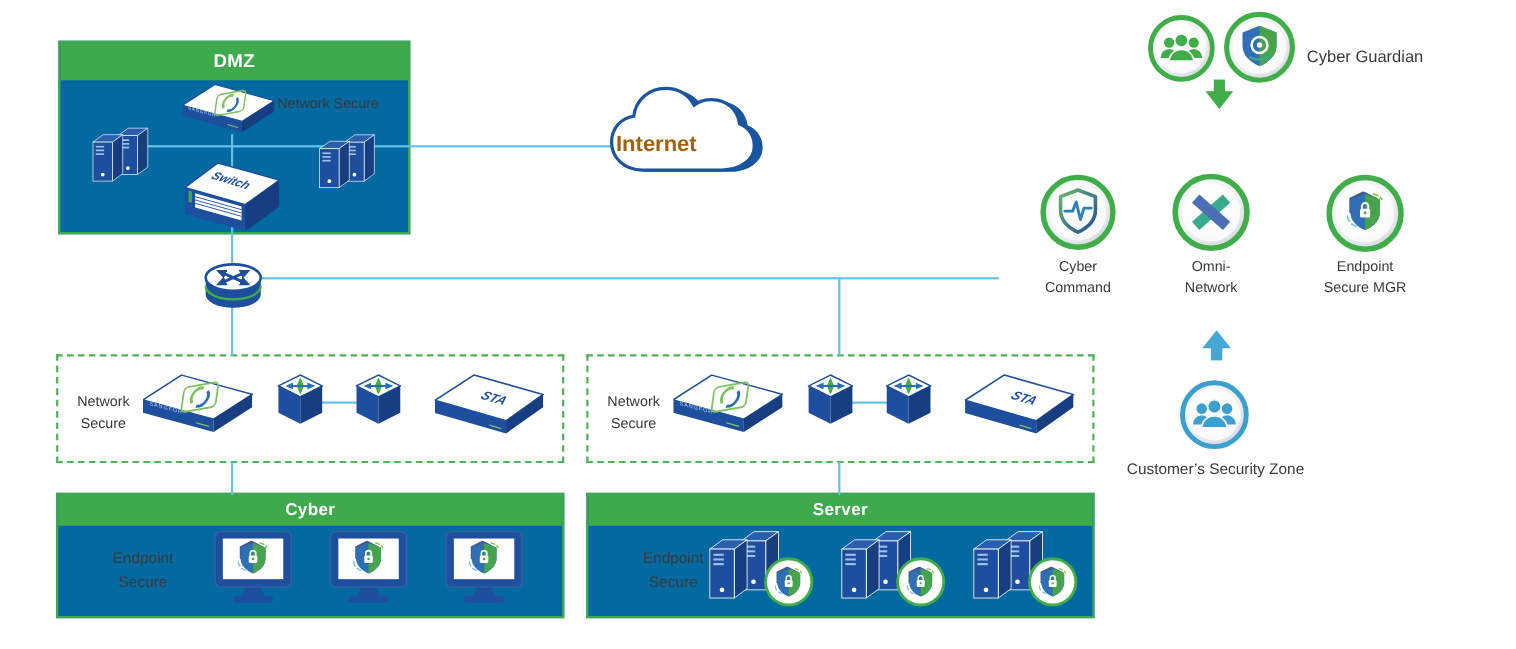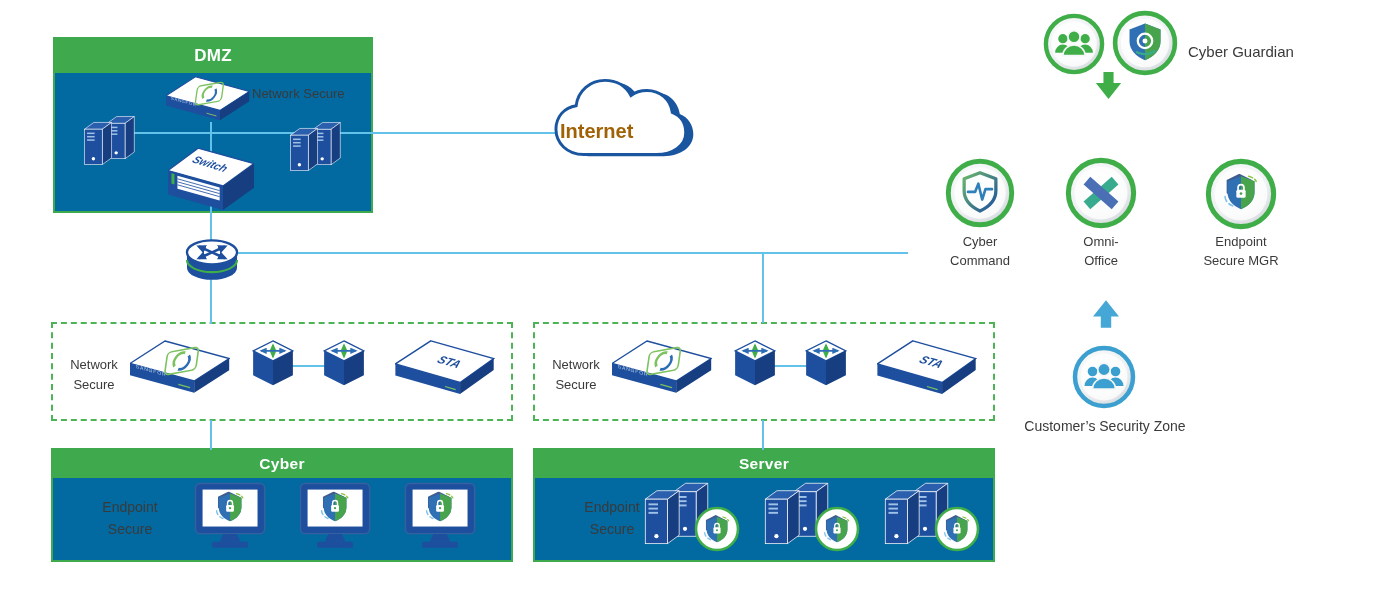--- a/index.html
+++ b/index.html
@@ -291,21 +291,21 @@
     </svg>
   <svg class="icon" style="left:1065px;top:157px;width:72px;height:72px">
       <use href="#sym-omni" width="100%" height="100%"></use>
     </svg>
   <svg class="icon" style="left:1205px;top:158px;width:72px;height:72px">
       <use href="#sym-mgr" width="100%" height="100%"></use>
     </svg>
   <div class="lbl" style="left:920px;top:233px;width:120px;line-height:1.45">Cyber
 Command</div>
   <div class="lbl" style="left:1041px;top:233px;width:120px;line-height:1.45">Omni-
-Office</div>
+Network</div>
   <div class="lbl" style="left:1171px;top:233px;width:140px;line-height:1.45">Endpoint
 Secure MGR</div>
 
   <svg class="icon" style="left:1093px;top:300px;width:26px;height:28px">
       <use href="#sym-arrow-up" width="100%" height="100%"></use>
     </svg>
   <svg class="icon" style="left:1072px;top:345px;width:64px;height:64px">
       <use href="#sym-team-blue" width="100%" height="100%"></use>
     </svg>
   <div class="lbl" style="left:1005px;top:416px;width:200px;font-size:14px">Customer’s Security Zone</div>

